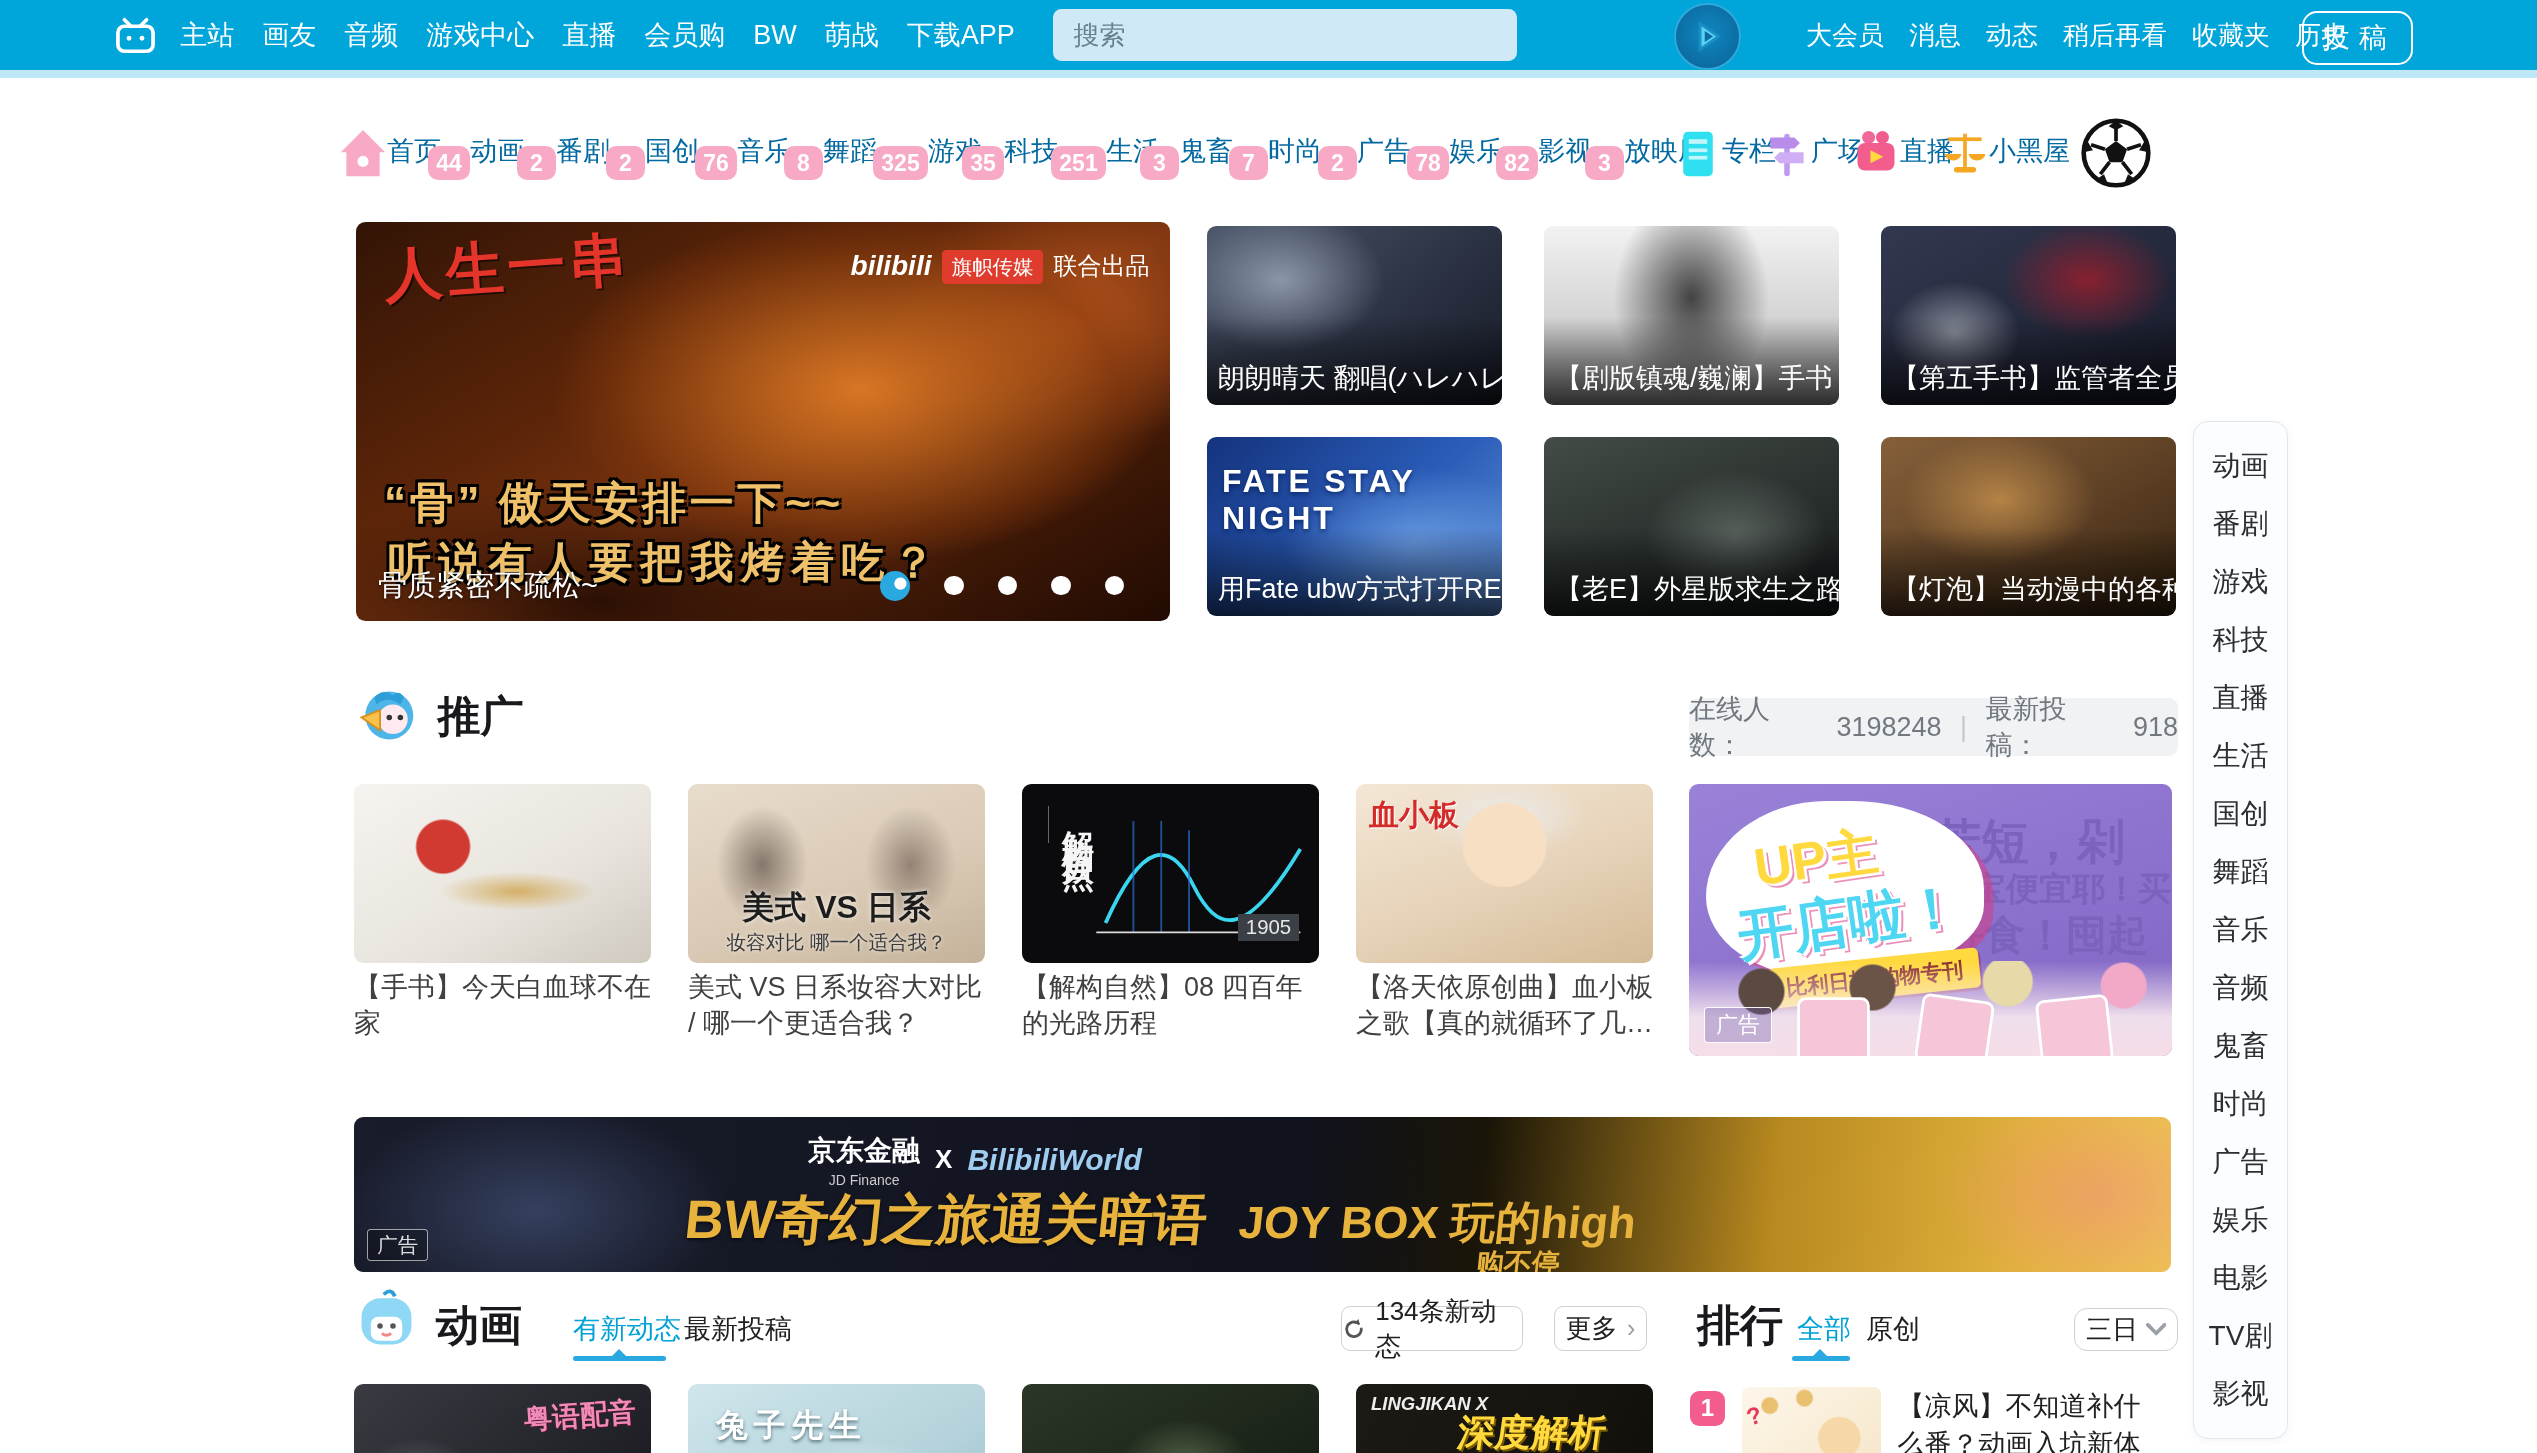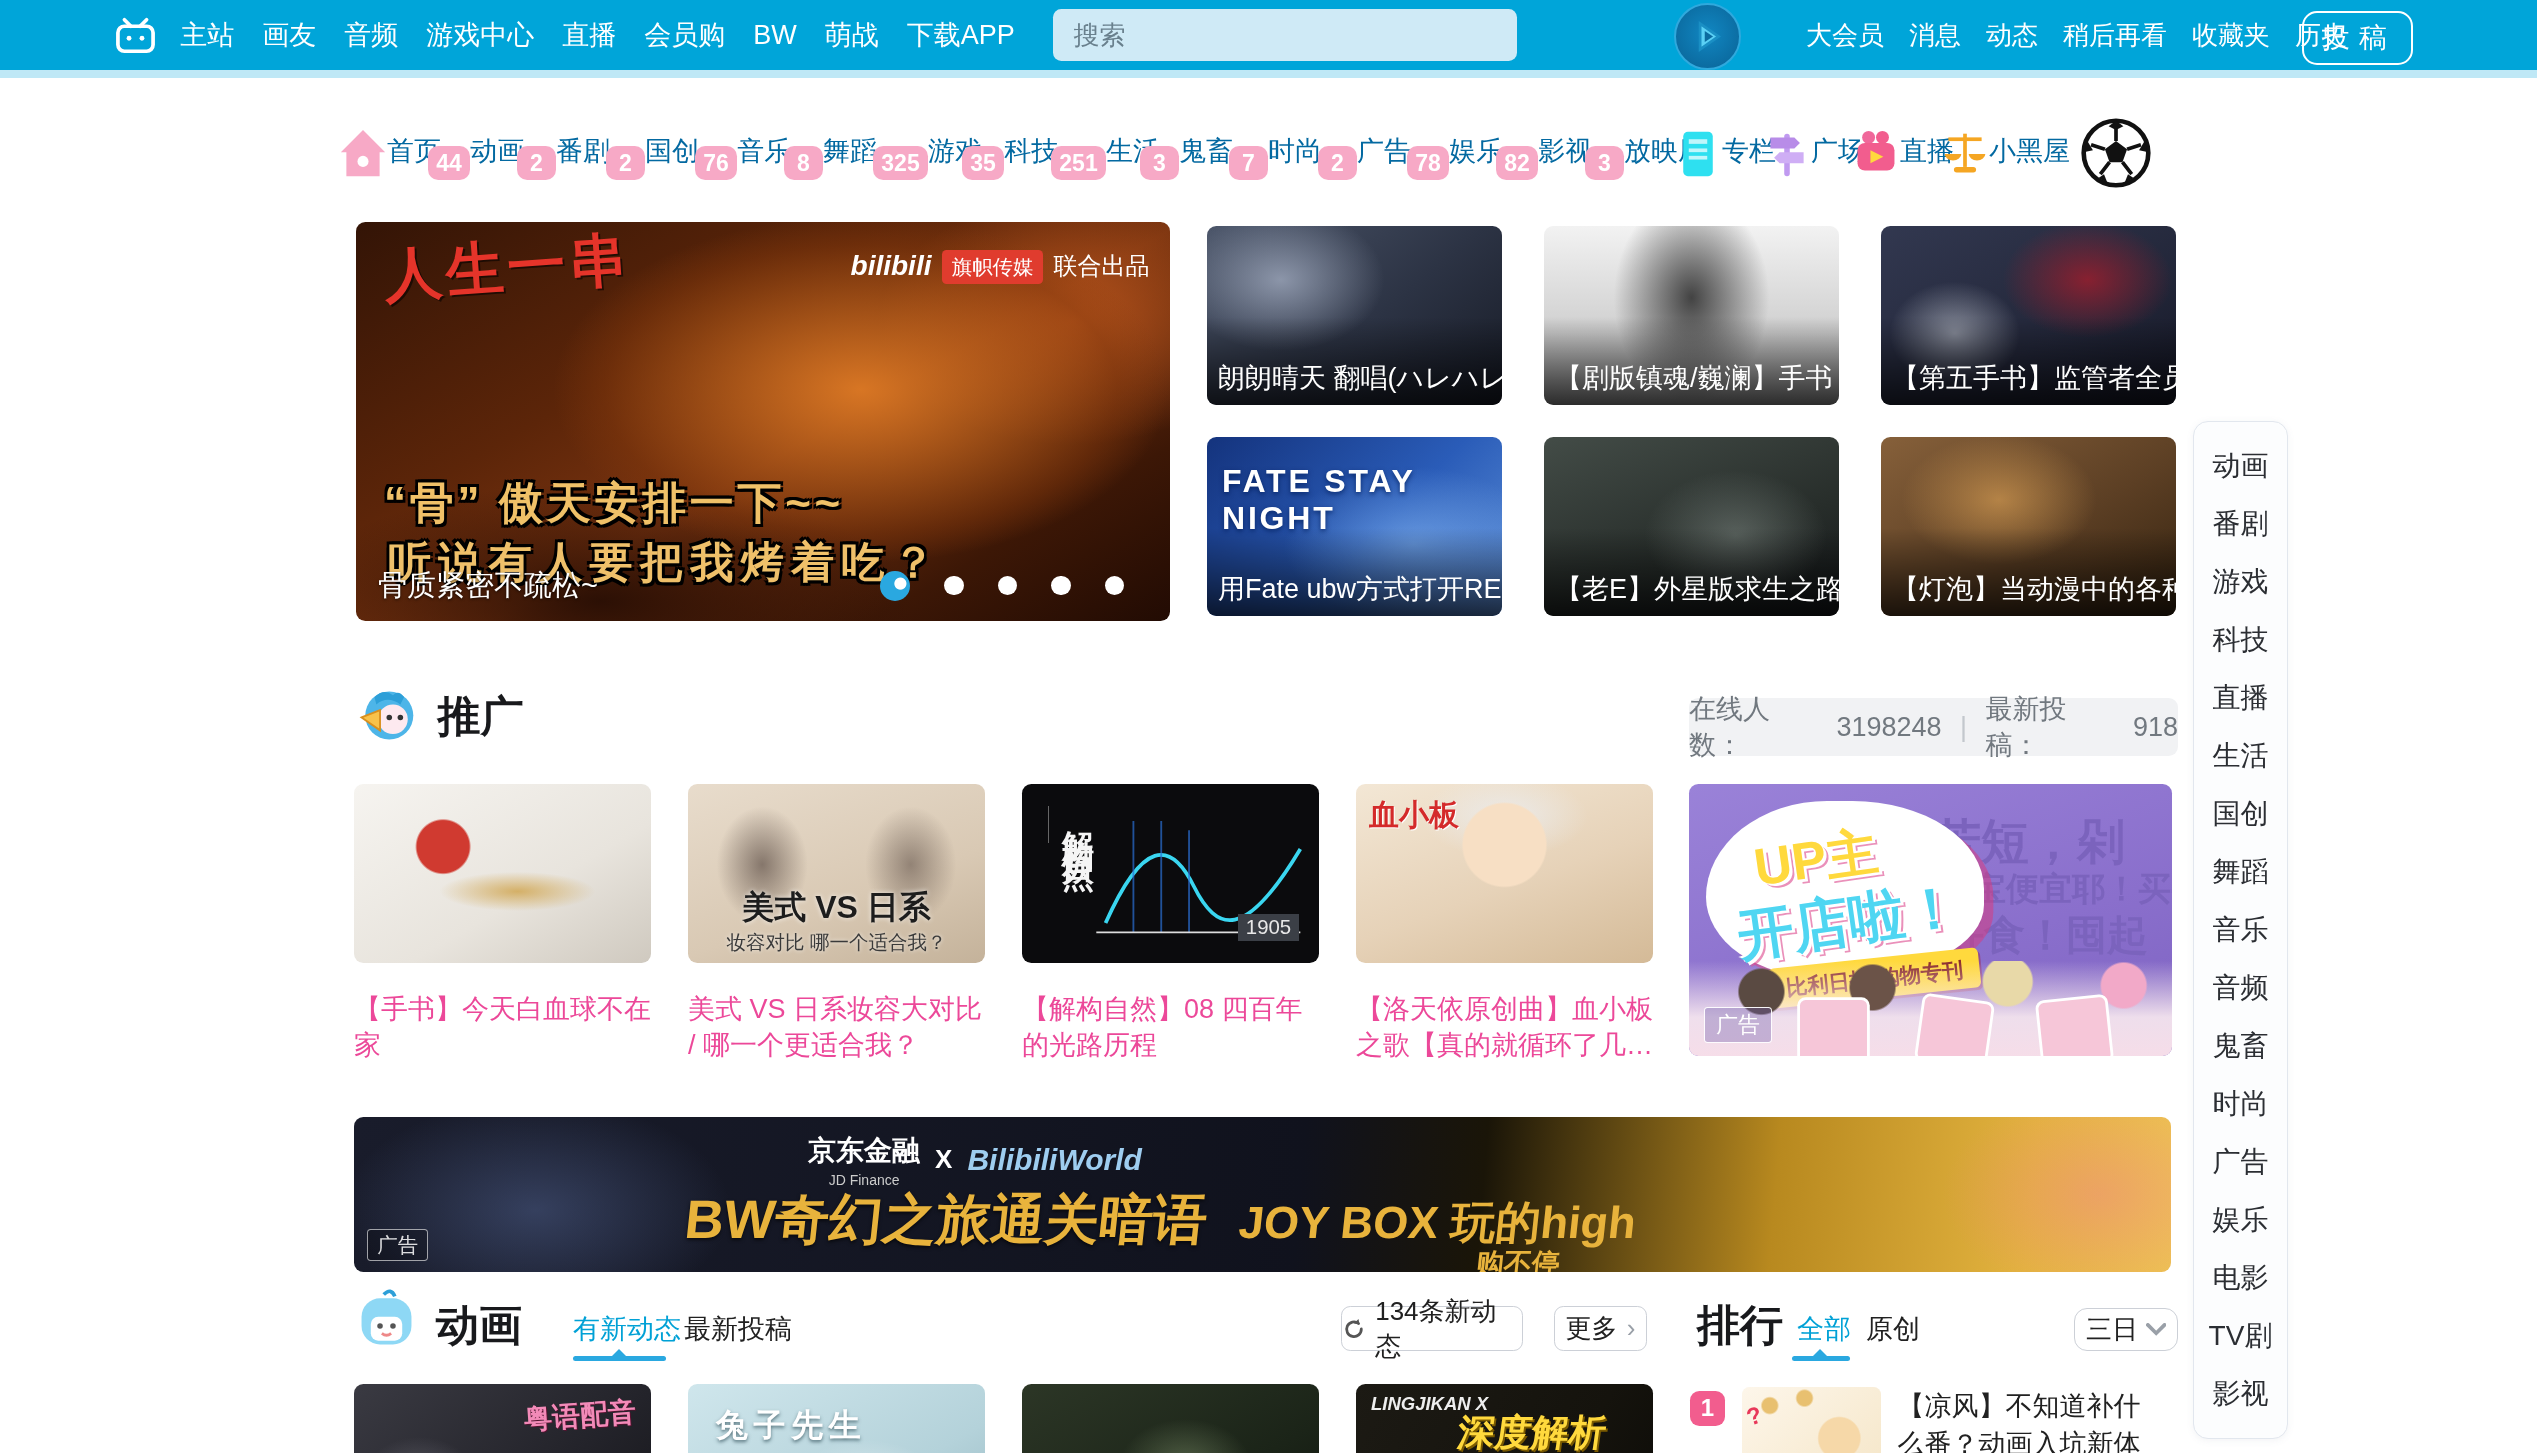--- a/index.html
+++ b/index.html
@@ -68,21 +68,21 @@
   
   .promo-header { position:absolute; left:356px; top:686px; display:flex; align-items:center; gap:20.4px; }
   .section-title { font-size:43px; font-weight:bold; color:#18191c; }
   .mascot { width:61px; height:61px; }
   .stats { position:absolute; left:1689px; top:698px; width:489px; height:58px; background:#f1f2f4; border-radius:9.3px; display:flex; align-items:center; justify-content:center; gap:18.5px; font-size:27px; color:#71787f; }
   .stats .sep { color:#c3c8cd; }
 
   .promo-row { position:absolute; left:354px; top:784px; display:flex; gap:37px; }
   .pcard { width:297px; cursor:pointer; }
   .pthumb { position:relative; width:297px; height:179px; border-radius:9.3px; overflow:hidden; }
-  .ptitle { margin-top:28px; font-size:27px; line-height:36px; color:#ec4899; display:-webkit-box; -webkit-line-clamp:2; -webkit-box-orient:vertical; overflow:hidden; }
+  .ptitle { margin-top:6px; font-size:27px; line-height:36px; color:#404040; display:-webkit-box; -webkit-line-clamp:2; -webkit-box-orient:vertical; overflow:hidden; }
   .pt1 { background:radial-gradient(circle 28px at 30% 35%, #d03a30 0 26px, rgba(0,0,0,0) 28px), radial-gradient(ellipse 111px 28px at 55% 60%, rgba(210,170,90,.9), rgba(0,0,0,0) 70%), linear-gradient(150deg,#f6f4f0 0%,#e8e4dd 60%,#cfc9bf 100%); }
   .pt2 { background:radial-gradient(ellipse 65px 83px at 25% 45%, rgba(60,45,40,.55), rgba(0,0,0,0) 70%), radial-gradient(ellipse 65px 83px at 75% 45%, rgba(60,45,40,.45), rgba(0,0,0,0) 70%), linear-gradient(160deg,#e8dccc 0%,#d9c9b4 60%,#c4b29a 100%); }
   .pt2-txt { position:absolute; left:0; right:0; bottom:33px; text-align:center; color:#1d1d1d; font-size:32px; font-weight:bold; text-shadow:0 0 5.6px rgba(255,255,255,.8); }
   .pt2-sub { position:absolute; left:0; right:0; bottom:7.4px; text-align:center; color:#3a3a3a; font-size:19.5px; text-shadow:0 0 4.6px rgba(255,255,255,.8); }
   .pt3 { background:#0b0b0d; }
   .pt3-v { position:absolute; left:26px; top:22px; color:#f5f5f5; font-size:32px; font-weight:bold; writing-mode:vertical-rl; letter-spacing:9.3px; border-left:0.9px solid #666; padding-left:7.4px; }
   .pt3-num { position:absolute; right:20.4px; bottom:22px; color:#e8e8e8; background:#3b3f46; font-size:20.4px; padding:1.9px 7.4px; }
   .pt4 { background:radial-gradient(circle 43px at 50% 34%, #f7dfc4 0 41px, rgba(0,0,0,0) 43px), radial-gradient(ellipse 111px 56px at 50% 18%, rgba(235,235,235,.95), rgba(0,0,0,0) 75%), linear-gradient(160deg,#f3e7d5 0%,#e6d2b8 55%,#d4ba97 100%); }
   .pt4-txt { position:absolute; left:13px; top:11px; color:#d42a2a; font-size:30px; font-weight:bold; text-shadow:0.9px 0.9px 0 #fff; }
 

